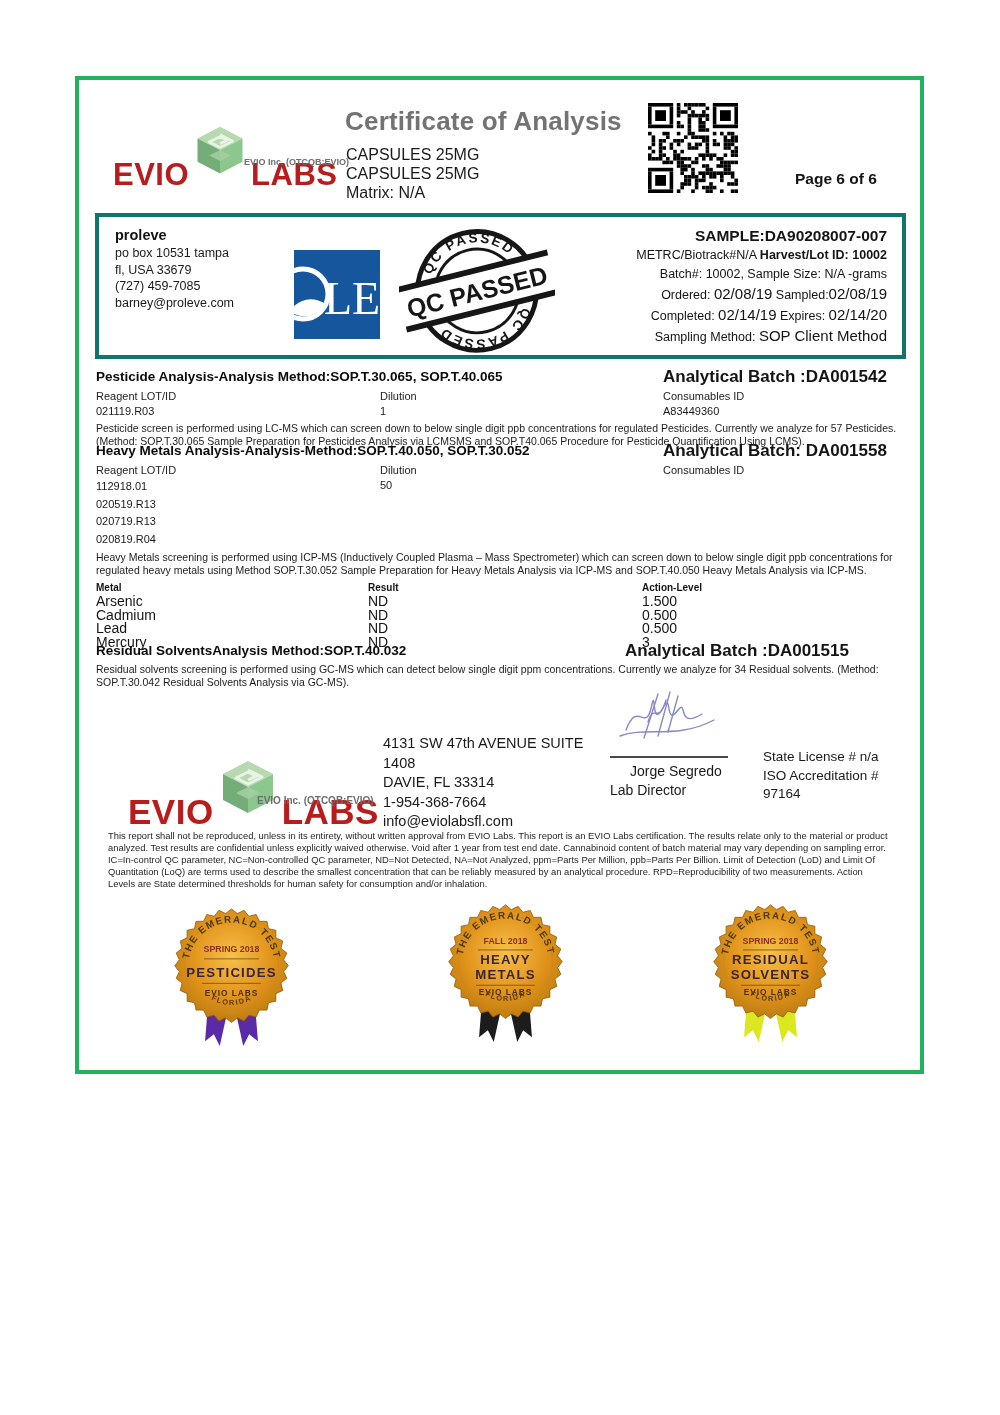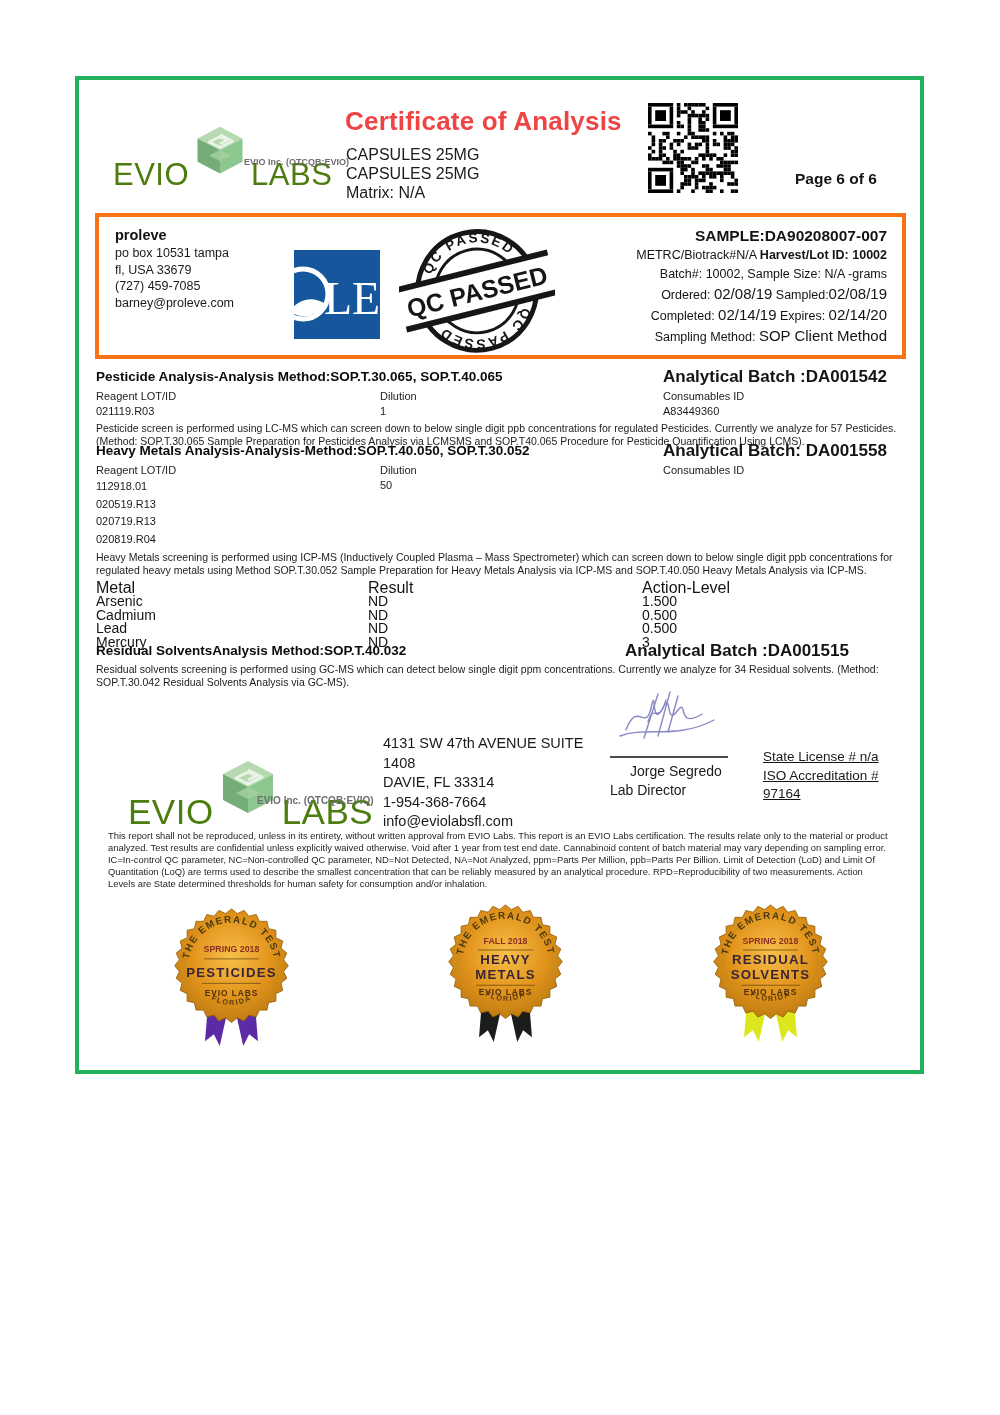--- a/index.html
+++ b/index.html
@@ -4,46 +4,46 @@
 <style>
   * { margin:0; padding:0; box-sizing:border-box; }
   html,body { background:#fff; }
   body { font-family:"Liberation Sans","DejaVu Sans",sans-serif; color:#141414; }
   .page { position:relative; width:1000px; height:1415px; background:#fff; overflow:hidden; }
   .abs { position:absolute; }
   .doc-border { position:absolute; left:75px; top:76px; width:849px; height:998px; border:4px solid #22b15d; background:#fff; }
 
   
   .logo-row { display:flex; align-items:center; gap:4px; }
-  .logo-word { font-weight:normal; color:#4d7c0f; letter-spacing:.5px;margin-top:48px; }
+  .logo-word { font-weight:bold; color:#b91c1c; letter-spacing:.5px;margin-top:48px; }
   .logo-sub { font-weight:bold; color:#6d6e70; }
-  .coa-title { font-weight:bold; font-size:26px; color:#ef4444; letter-spacing:.2px; }
+  .coa-title { font-weight:bold; font-size:26px; color:#737373; letter-spacing:.2px; }
   .product-line { font-size:16px; line-height:19px; color:#1a1a1a; }
   .page-label { font-weight:bold; font-size:15.5px; }
 
   
-  .sample-box { position:absolute; left:95px; top:213px; width:811px; height:146px; border:4px solid #f97316; background:#fff; }
+  .sample-box { position:absolute; left:95px; top:213px; width:811px; height:146px; border:4px solid #0f766e; background:#fff; }
   .client-name { font-size:14.5px; font-weight:bold; line-height:19px; }
   .client-line { font-size:12.5px; line-height:16.5px; color:#1a1a1a; }
   .sample-info { position:absolute; right:15px; top:9px; text-align:right; white-space:nowrap; }
   .si-l1 { font-size:15.5px; font-weight:bold; line-height:20px; }
   .si-line { font-size:12.5px; line-height:19px; }
   .si-sm { font-size:12.5px; }
   .si-lg { font-size:15px; }
   .si-b { font-weight:bold; }
 
   
   .sec-title { font-weight:bold; font-size:13.5px; color:#0b0b0b; }
   .sec-batch { position:absolute; left:567px; top:0; font-weight:bold; font-size:17px; }
   .grid3 { display:grid; grid-template-columns:284px 283px 1fr; }
   .gridm { display:grid; grid-template-columns:272px 274px 1fr; }
   .lab { font-size:11px; color:#222; line-height:15px; }
   .val { font-size:11px; color:#1a1a1a; line-height:15px; }
   .desc { font-size:10.5px; line-height:12.6px; color:#1c1c1c; }
-  .tbl-h { font-weight:normal; font-size:16px; line-height:14px; }
+  .tbl-h { font-weight:bold; font-size:10px; line-height:14px; }
   .tbl-c { font-size:14px; line-height:13.6px; }
   .abbrev { font-size:10.5px; line-height:14px; }
 
   
   .addr-line { font-size:14.5px; line-height:19.5px; color:#1a1a1a; }
   .sig-line { width:118px; border-top:2px solid #4a4a4a; }
   .signer { font-size:14px; line-height:19px; color:#1a1a1a; }
   .license-line { font-size:13.5px; line-height:18.5px; color:#1a1a1a; }
   .disclaimer { font-size:9.4px; line-height:11.9px; color:#1f1f1f; }
 
@@ -447,21 +447,21 @@
     <div class="addr-line">1-954-368-7664</div>
     <div class="addr-line">info@eviolabsfl.com</div>
   </div>
 
   <div class="abs" style="left:610px; top:756px;">
     <div class="sig-line"></div>
     <div class="signer" style="margin-top:4px;margin-left:20px;">Jorge Segredo</div>
     <div class="signer">Lab Director</div>
   </div>
 
-  <div class="abs" style="left:763px; top:748px;text-decoration:underline;">
+  <div class="abs" style="left:763px; top:748px;">
     <div class="license-line">State License # n/a</div>
     <div class="license-line">ISO Accreditation #</div>
     <div class="license-line">97164</div>
   </div>
 
   <div class="abs disclaimer" style="left:108px; top:830px; width:782px;">This report shall not be reproduced, unless in its entirety, without written approval from EVIO Labs. This report is an EVIO Labs certification. The results relate only to the material or product analyzed. Test results are confidential unless explicitly waived otherwise. Void after 1 year from test end date. Cannabinoid content of batch material may vary depending on sampling error. IC=In-control QC parameter, NC=Non-controlled QC parameter, ND=Not Detected, NA=Not Analyzed, ppm=Parts Per Million, ppb=Parts Per Billion. Limit of Detection (LoD) and Limit Of Quantitation (LoQ) are terms used to describe the smallest concentration that can be reliably measured by an analytical procedure. RPD=Reproducibility of two measurements. Action Levels are State determined thresholds for human safety for consumption and/or inhalation.</div>
 
   <svg class="abs" style="left:160px; top:903px;" width="143" height="147" viewBox="0 0 140 150">
     <defs>
       <radialGradient id="gold1" cx="50%" cy="42%" r="65%">

